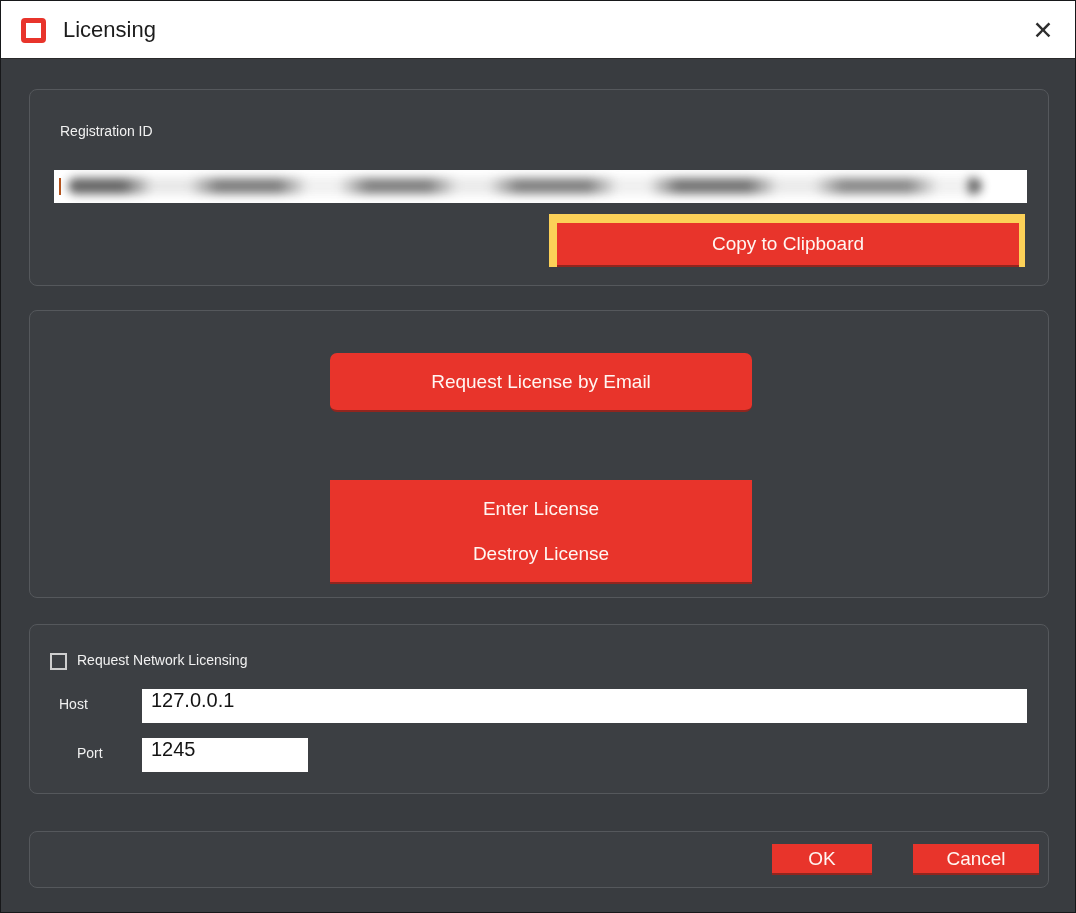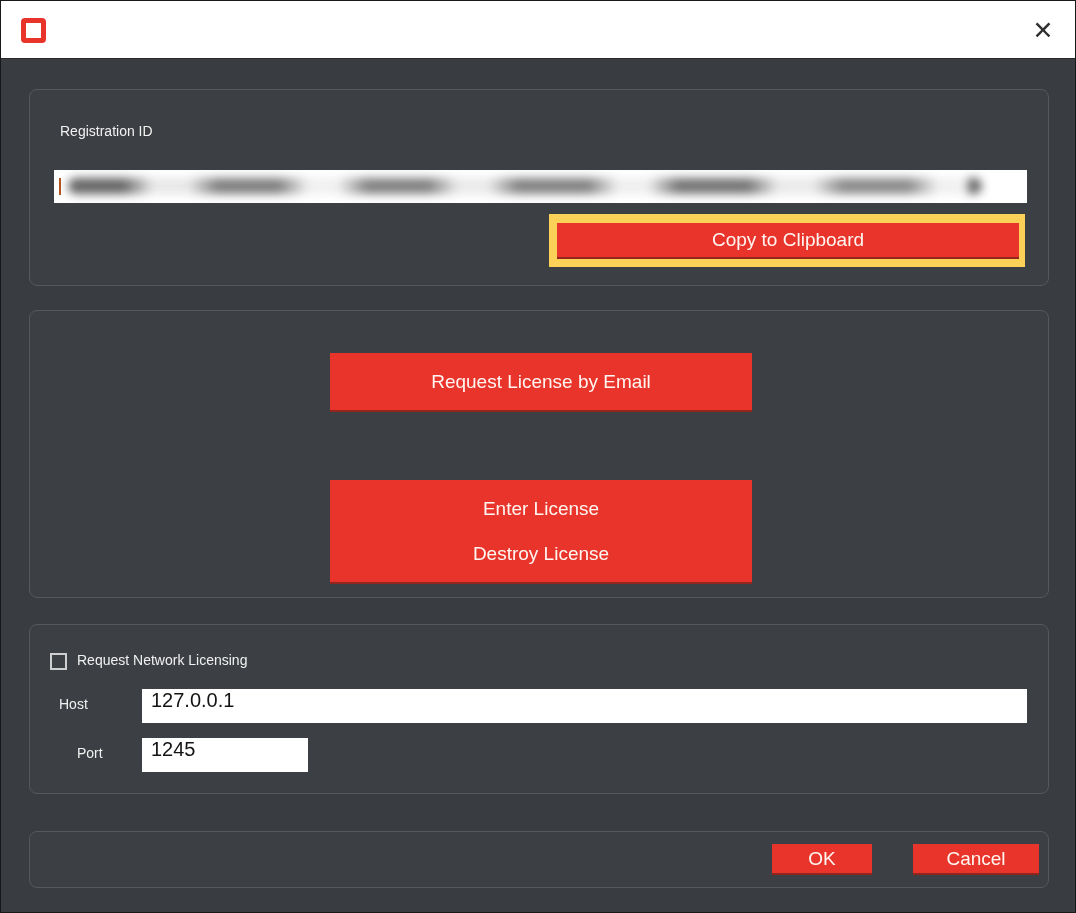--- a/index.html
+++ b/index.html
@@ -68,25 +68,25 @@
     position:absolute; left:519px; top:124px; width:476px; height:53px;
     background:#fcd158;
   }
   .red-btn {
     display:flex; align-items:center; justify-content:center;
     background:#e8342b; color:#fff6f2; cursor:pointer; border:none;
     font-family:inherit; font-size:19px;
     border-bottom:2px solid rgba(75,25,20,.55);
   }
   .copy-btn {
-    position:absolute; left:8px; top:9px; width:462px; height:36px;
+    position:absolute; left:8px; top:9px; width:462px; height:44px;
   }
   
   .big-btn { position:absolute; left:300px; width:422px; height:59px; }
-  .btn-request { top:42px;  }
+  .btn-request { top:42px;border-radius:7px;  }
   .btn-enter   { top:128px;margin-top:41px; }
   .btn-destroy { top:214px; }
   
   .checkbox {
     position:absolute; left:20px; top:28px; width:17px; height:17px;
     border:2px solid #cfcfcf; background:transparent; cursor:pointer;
   }
   .chk-label  { left:47px; top:27px; cursor:default; }
   .host-label { left:29px; top:71px; }
   .port-label { left:47px; top:120px; }
@@ -101,20 +101,21 @@
   .ok-btn     { position:absolute; left:742px; top:12px; width:100px; height:31px; }
   .cancel-btn { position:absolute; left:883px; top:12px; width:126px; height:31px; }
 </style>
 </head>
 <body>
 
 <div class="window">
 
   <div class="titlebar">
     <div class="app-icon"></div>
+    <div class="title-text">Licensing</div>
     <div class="close-btn">✕</div>
   </div>
 
   <div class="panel panel-reg">
     <div class="label reg-label">Registration ID</div>
     <div class="reg-input">
       <span class="reg-caret"></span>
       <span class="reg-smudge"></span>
     </div>
     <div class="highlight-box">

